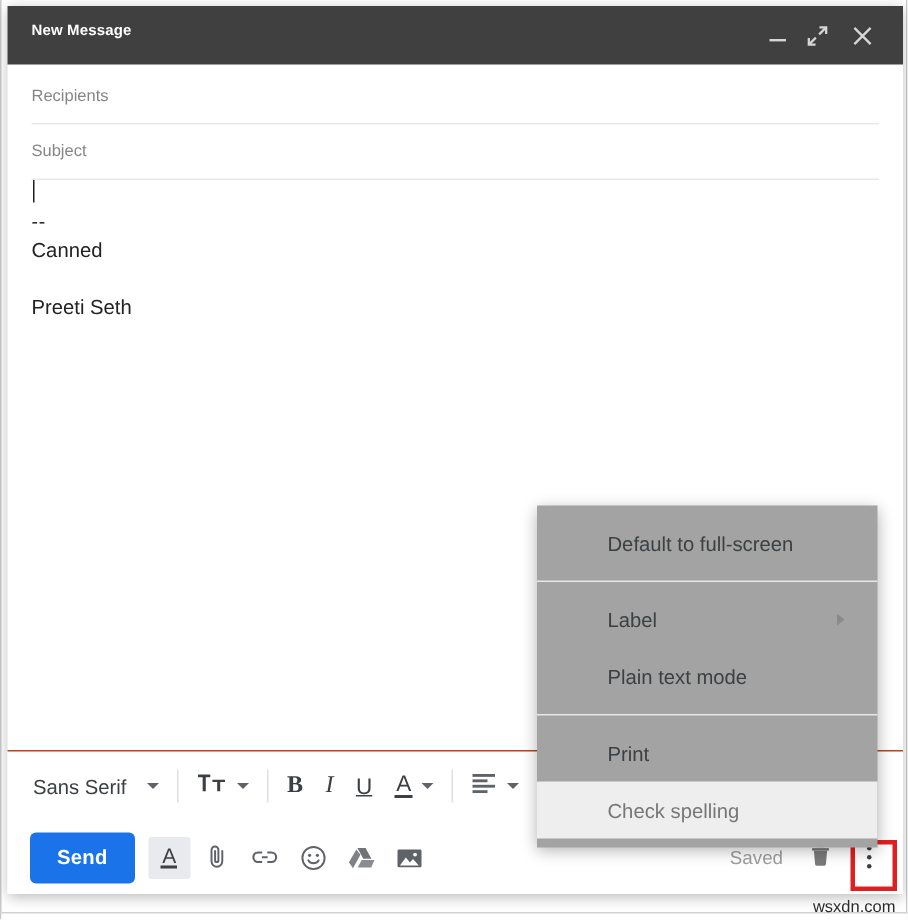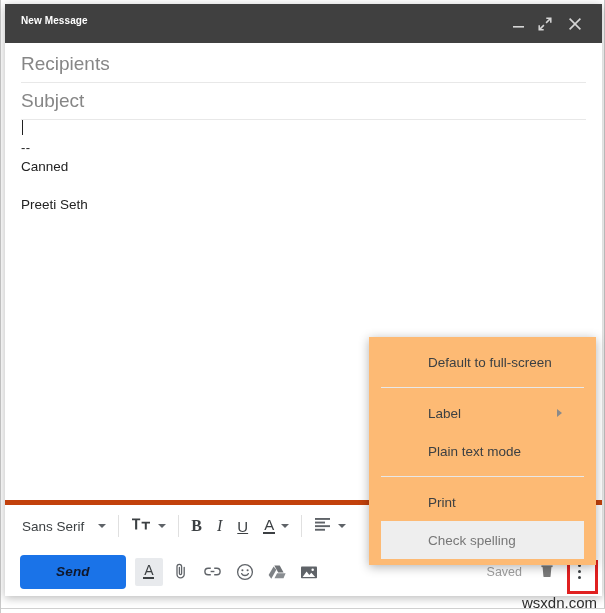--- a/index.html
+++ b/index.html
@@ -74,21 +74,21 @@
   .field-row {
     position: relative;
     margin: 0 16px;
     height: 36px;
     border-bottom: 1px solid #e8e8e8;
     display: flex;
     align-items: center;
   }
   #recipients-row { margin-top: 3px; }
   .field-placeholder {
-    font-size: 19px;
+    font-size: 11px;
     color: #868686;
     text-align: center;
   }
 
   
   #compose-body {
     position: absolute;
     left: 0; top: 115px;
     right: 0;
     bottom: 96px;
@@ -110,21 +110,21 @@
   #sig-dashes { letter-spacing: 0.5px; font-size: 13px; }
   #sig-spacer { height: 19px; }
 
   
   #format-toolbar {
     position: absolute;
     left: 0;
     bottom: 49px;
     width: 100%;
     height: 47px;
-    border-top: 5px solid #c2410c;
+    border-top: 1px solid #c2410c;
     display: flex;
     align-items: center;
     padding-left: 12px;
     box-sizing: border-box;
     background: #ffffff;
     color: #5f6368;
   }
   .tb-item {
     display: flex;
     align-items: center;
@@ -174,29 +174,28 @@
     width: 100%;
     height: 49px;
     display: flex;
     align-items: center;
     box-sizing: border-box;
     padding-left: 15px;
     background: #ffffff;
   }
   #send-button {
     background: #1a73e8;
-    color: #0f172a;
+    color: #ffffff;
     font-size: 13.5px;
     font-weight: bold;
     border-radius: 4px;
-    padding: 0 36px;
+    padding: 0 18px;
     height: 34px;
     line-height: 34px;
     letter-spacing: 0.2px;
-    font-style: italic;
   }
   #attach-icons {
     display: flex;
     align-items: center;
     margin-left: 9px;
   }
   .attach-icon {
     width: 28px;
     height: 28px;
     display: flex;
@@ -252,26 +251,26 @@
     width: 31px;
     height: 34px;
     border: 3px solid #e02020;
     box-sizing: border-box;
     pointer-events: none;
   }
 
   
   #more-options-menu {
     position: absolute;
-    left: 368px;
+    left: 357px;
     top: 337px;
     width: 227px;
-    background: #fdba74;
+    background: #a3a3a3;
     box-shadow: 0 2px 10px rgba(0,0,0,0.30);
-    padding: 6px 12px;
+    padding: 6px 0;
     box-sizing: border-box;
     z-index: 30;
   }
   .menu-item {
     position: relative;
     height: 38px;
     display: flex;
     align-items: center;
     padding-left: 47px;
     padding-right: 14px;
@@ -295,21 +294,21 @@
     border-top: 4px solid transparent;
     border-bottom: 4px solid transparent;
     border-left: 5px solid #8a8a8a;
   }
 
   
   #watermark {
     position: absolute;
     right: 7px;
     bottom: 2px;
-    font-size: 15px;
+    font-size: 11px;
     color: #2b2b2b;
     font-family: "Liberation Sans", sans-serif;
     z-index: 60;
   }
   #bottom-strip {
     position: absolute;
     left: 0; bottom: 0;
     width: 605px; height: 4px;
     background: #ffffff;
     border-top: 1px solid #d0d0d0;

